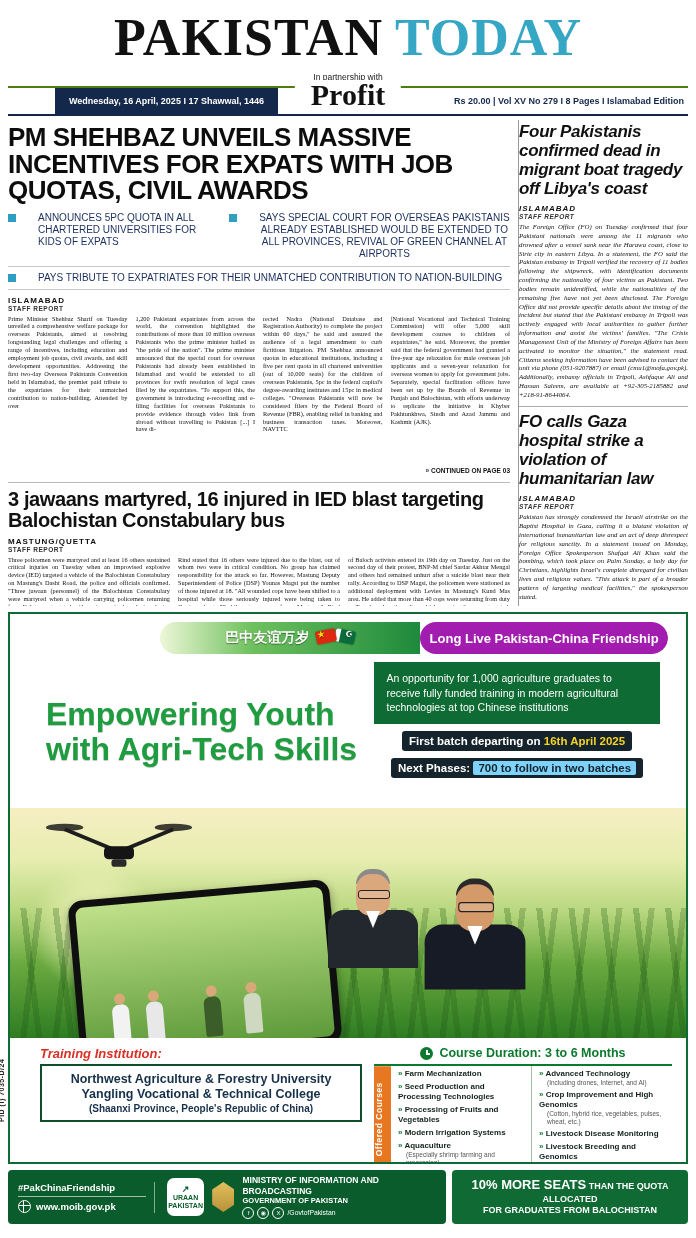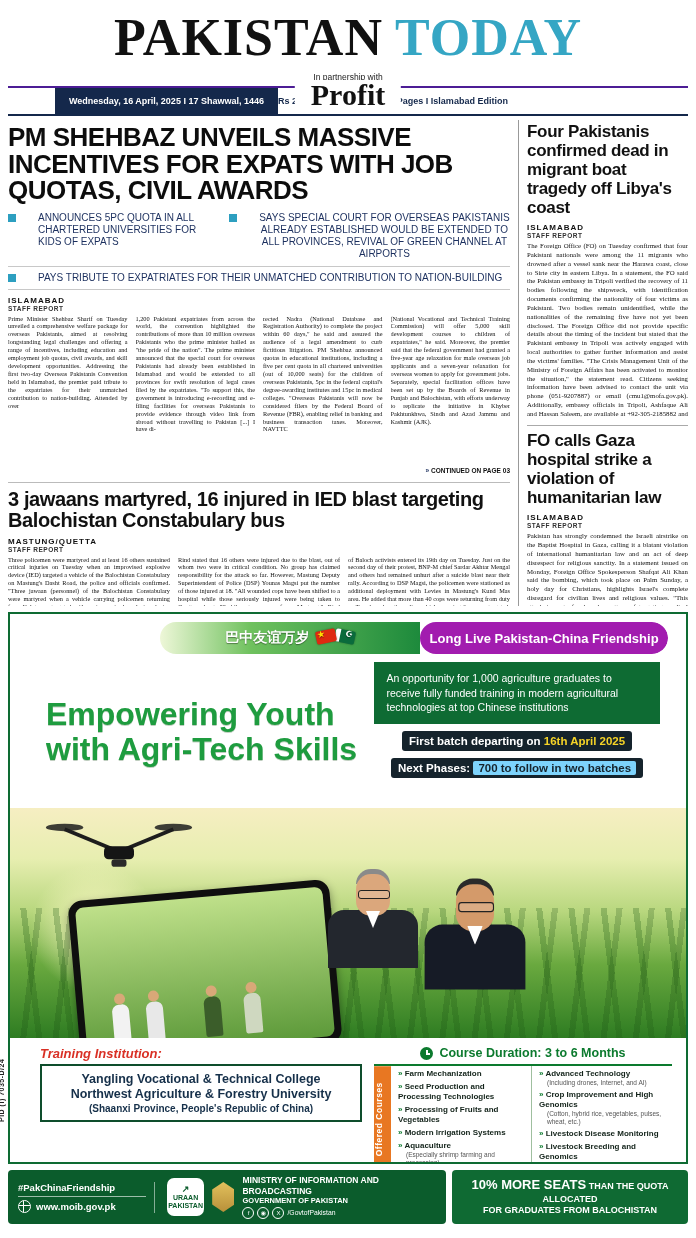--- a/index.html
+++ b/index.html
@@ -9,30 +9,30 @@
   
   .masthead h1{font-family:"Liberation Serif",serif;font-weight:700;font-size:52px;text-align:center;
                margin:0;padding-top:12px;letter-spacing:1px;line-height:1;}
   .masthead .accent{color:#35a6c4;margin-left:12px;}
 
   
   .topbar{position:relative;margin:8px 8px 0;}
   .partnership{text-align:center;font-size:8.5px;color:#222;}
   .profit{position:absolute;left:50%;transform:translateX(-50%);top:8px;background:#fff;padding:0 16px;
           font-family:"Liberation Serif",serif;font-weight:700;font-size:30px;z-index:2;line-height:1;}
-  .datebar{margin-top:4px;border-top:2px solid #4c1d95;border-bottom:2px solid #14284b;height:26px;
-           display:flex;align-items:center;padding-left:47px;}
+  .datebar{margin-top:4px;border-top:2px solid #4d7c0f;border-bottom:2px solid #14284b;height:26px;
+           display:flex;align-items:center;justify-content:space-between;padding-left:47px;}
   .date-left{background:#14284b;color:#fff;font-size:9px;font-weight:bold;padding:0 14px;height:100%;
              display:flex;align-items:center;}
   .date-right{font-size:9px;font-weight:bold;color:#14284b;padding-right:4px;}
 
   
   .stories{height:486px;overflow:hidden;display:flex;padding:4px 8px 0;}
   .main-col{flex:0 0 502px;padding-right:8px;}
-  .side-col{flex:1;border-left:1px solid #999;padding-left:8px;}
+  .side-col{flex:1;border-left:1px solid #999;font-style:italic;}
 
   .lead-headline{font-size:26px;font-weight:800;line-height:1.02;letter-spacing:-0.5px;margin:4px 0 8px;color:#0d0d0d;}
   .bullets-row{display:flex;gap:10px;}
   .bullet{display:flex;gap:22px;align-items:flex-start;font-size:10px;font-weight:normal;color:#1b2f5e;line-height:1.2;}
   .bullets-row .bullet:first-child{flex:0 0 42%;}
   .bullets-row .bullet:last-child{flex:1;text-align:center;}
   .sq{flex:0 0 8px;width:8px;height:8px;background:#2d9fc0;margin-top:2px;}
   .bullet-full{border-top:1px solid #c8c8c8;border-bottom:1px solid #c8c8c8;padding:5px 0;margin-top:6px;}
 
   .dateline{text-align:left;margin:6px 0 3px;}
@@ -302,22 +302,22 @@
           <div class="glasses"></div>
           <div class="shirt"></div>
         </div>
       </div>
     </div>
 
     <div class="ad-training">
       <div class="train-left">
         <div class="train-label">Training Institution:</div>
         <div class="train-box">
+          <div class="inst1">Northwest Agriculture &amp; Forestry University</div>
           <div class="inst1">Yangling Vocational &amp; Technical College</div>
-          <div class="inst1">Northwest Agriculture &amp; Forestry University</div>
           <div class="inst3">(Shaanxi Province, People's Republic of China)</div>
         </div>
       </div>
       <div class="train-right">
         <div class="duration">
           <span class="clock-icon"></span>
           <span>Course Duration: 3 to 6 Months</span>
         </div>
         <div class="courses">
           <div class="offered-tab">Offered Courses</div>

